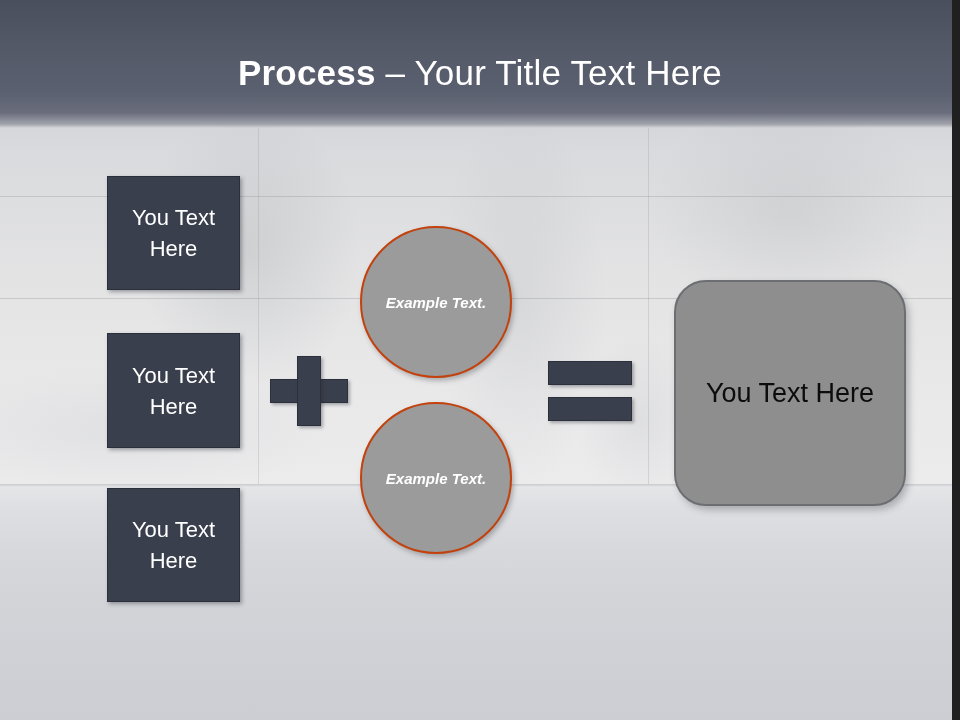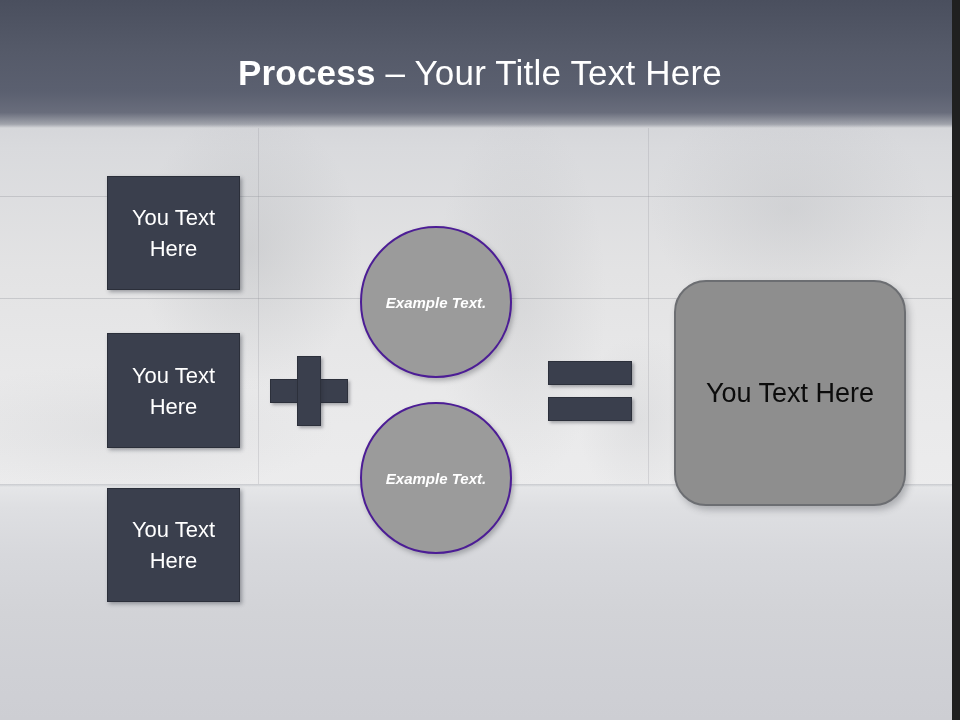--- a/index.html
+++ b/index.html
@@ -158,21 +158,21 @@
   }
   .equals-sign .bar-top { top: 0; }
   .equals-sign .bar-bottom { top: 36px; }
 
   
   .circle {
     position: absolute;
     width: 148px; height: 148px;
     border-radius: 50%;
     background: #9b9b9b;
-    border: 2px solid #4c1d95;
+    border: 2px solid #c2410c;
     box-shadow: 2px 3px 5px rgba(60,62,68,0.35);
     color: #ffffff;
     font-size: 15px;
     font-weight: bold;
     font-style: italic;
     line-height: 25px;
     text-align: center;
     display: flex;
     align-items: center;
     justify-content: center;

